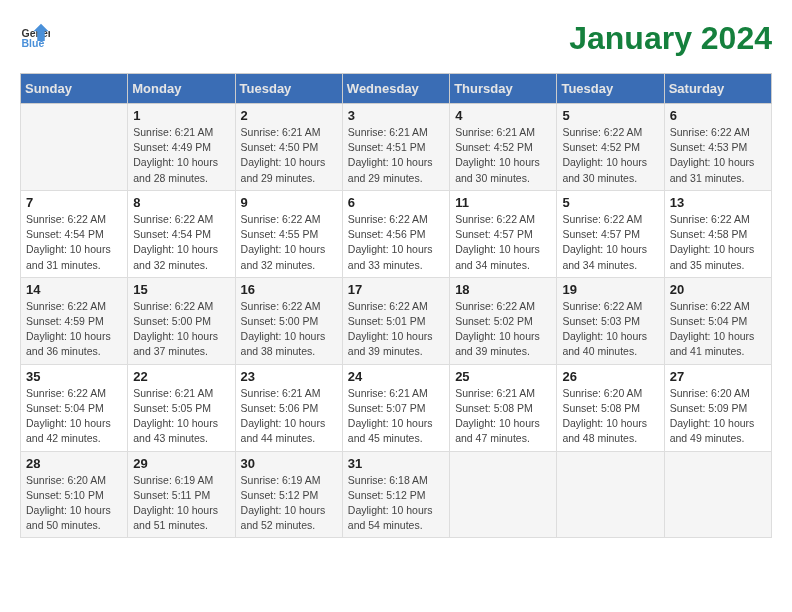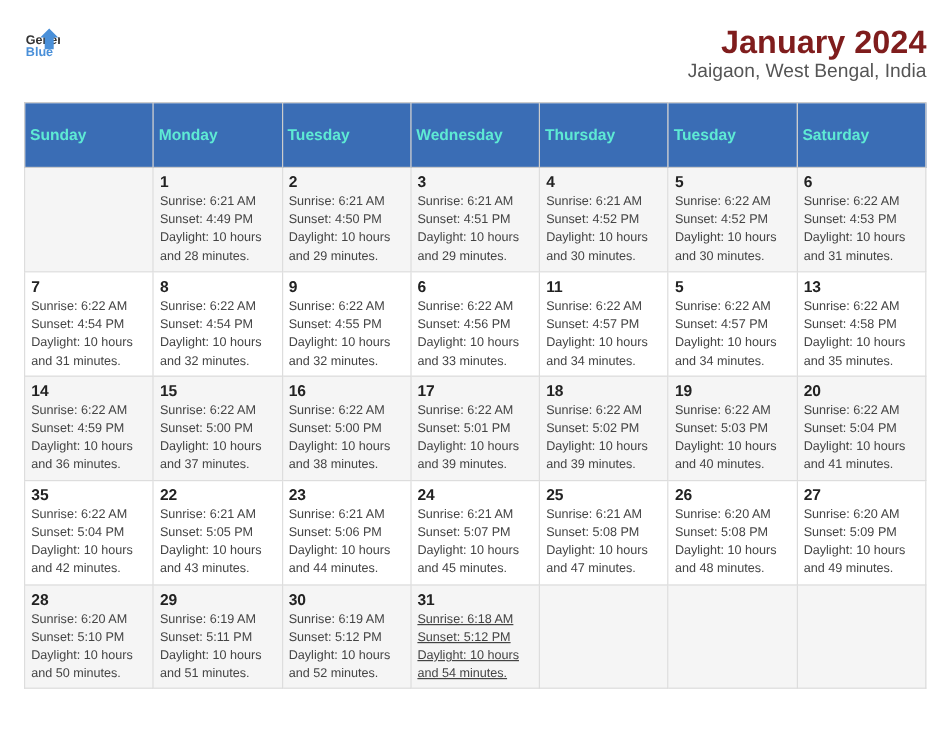--- a/index.html
+++ b/index.html
@@ -22,37 +22,37 @@
       gap: 4px;
     }
     .logo-icon {
       width: 30px;
       height: 30px;
     }
     .title-block {
       text-align: right;
     }
     .month-title {
-      font-size: 27px;
+      font-size: 32px;
       font-weight: bold;
-      color: #7f1d1d;
+      color: #15803d;
     }
     .subtitle {
       font-size: 16px;
       color: #555;
     }
     table {
       width: 100%;
       border-collapse: collapse;
       font-size: 11px;
     }
     thead tr th {
       background-color: #3a6db5;
-      color: #5eead4;
-      padding: 19px 4px;
+      color: #e5e5e5;
+      padding: 7px 4px;
       text-align: left;
       font-size: 13px;
       border: 1px solid #ccc;
     }
     tbody tr td {
       border: 1px solid #ddd;
       vertical-align: top;
       padding: 4px 5px;
       height: 80px;
       width: 107px;
@@ -81,21 +81,20 @@
 <div class="header">
   <div class="logo">
     <svg class="logo-icon" viewBox="0 0 40 40">
       <text x="2" y="22" font-size="14" font-weight="bold" fill="#333">General</text>
       <text x="2" y="36" font-size="14" font-weight="bold" fill="#4a90d9">Blue</text>
       <polygon points="28,5 38,15 33,15 33,28 23,28 23,15 18,15" fill="#4a90d9"></polygon>
     </svg>
   </div>
   <div class="title-block">
     <div class="month-title">January 2024</div>
-    <div class="subtitle">Jaigaon, West Bengal, India</div>
   </div>
 </div>
 
 <table>
   <thead>
     <tr>
     <th>Sunday</th>
         <th>Monday</th>
         <th>Tuesday</th>
         <th>Wednesday</th>
@@ -290,21 +289,21 @@
 Daylight: 10 hours and 51 minutes.</div>
         </td>
         <td>
           <div class="day-num">30</div>
           <div class="day-detail" style="white-space: pre-line;">Sunrise: 6:19 AM
 Sunset: 5:12 PM
 Daylight: 10 hours and 52 minutes.</div>
         </td>
         <td>
           <div class="day-num">31</div>
-          <div class="day-detail" style="white-space: pre-line; text-decoration: underline;">Sunrise: 6:18 AM
+          <div class="day-detail" style="white-space: pre-line;">Sunrise: 6:18 AM
 Sunset: 5:12 PM
 Daylight: 10 hours and 54 minutes.</div>
         </td>
         <td></td>
         <td></td>
         <td></td>
       </tr>
     </tbody>
 </table>
 

